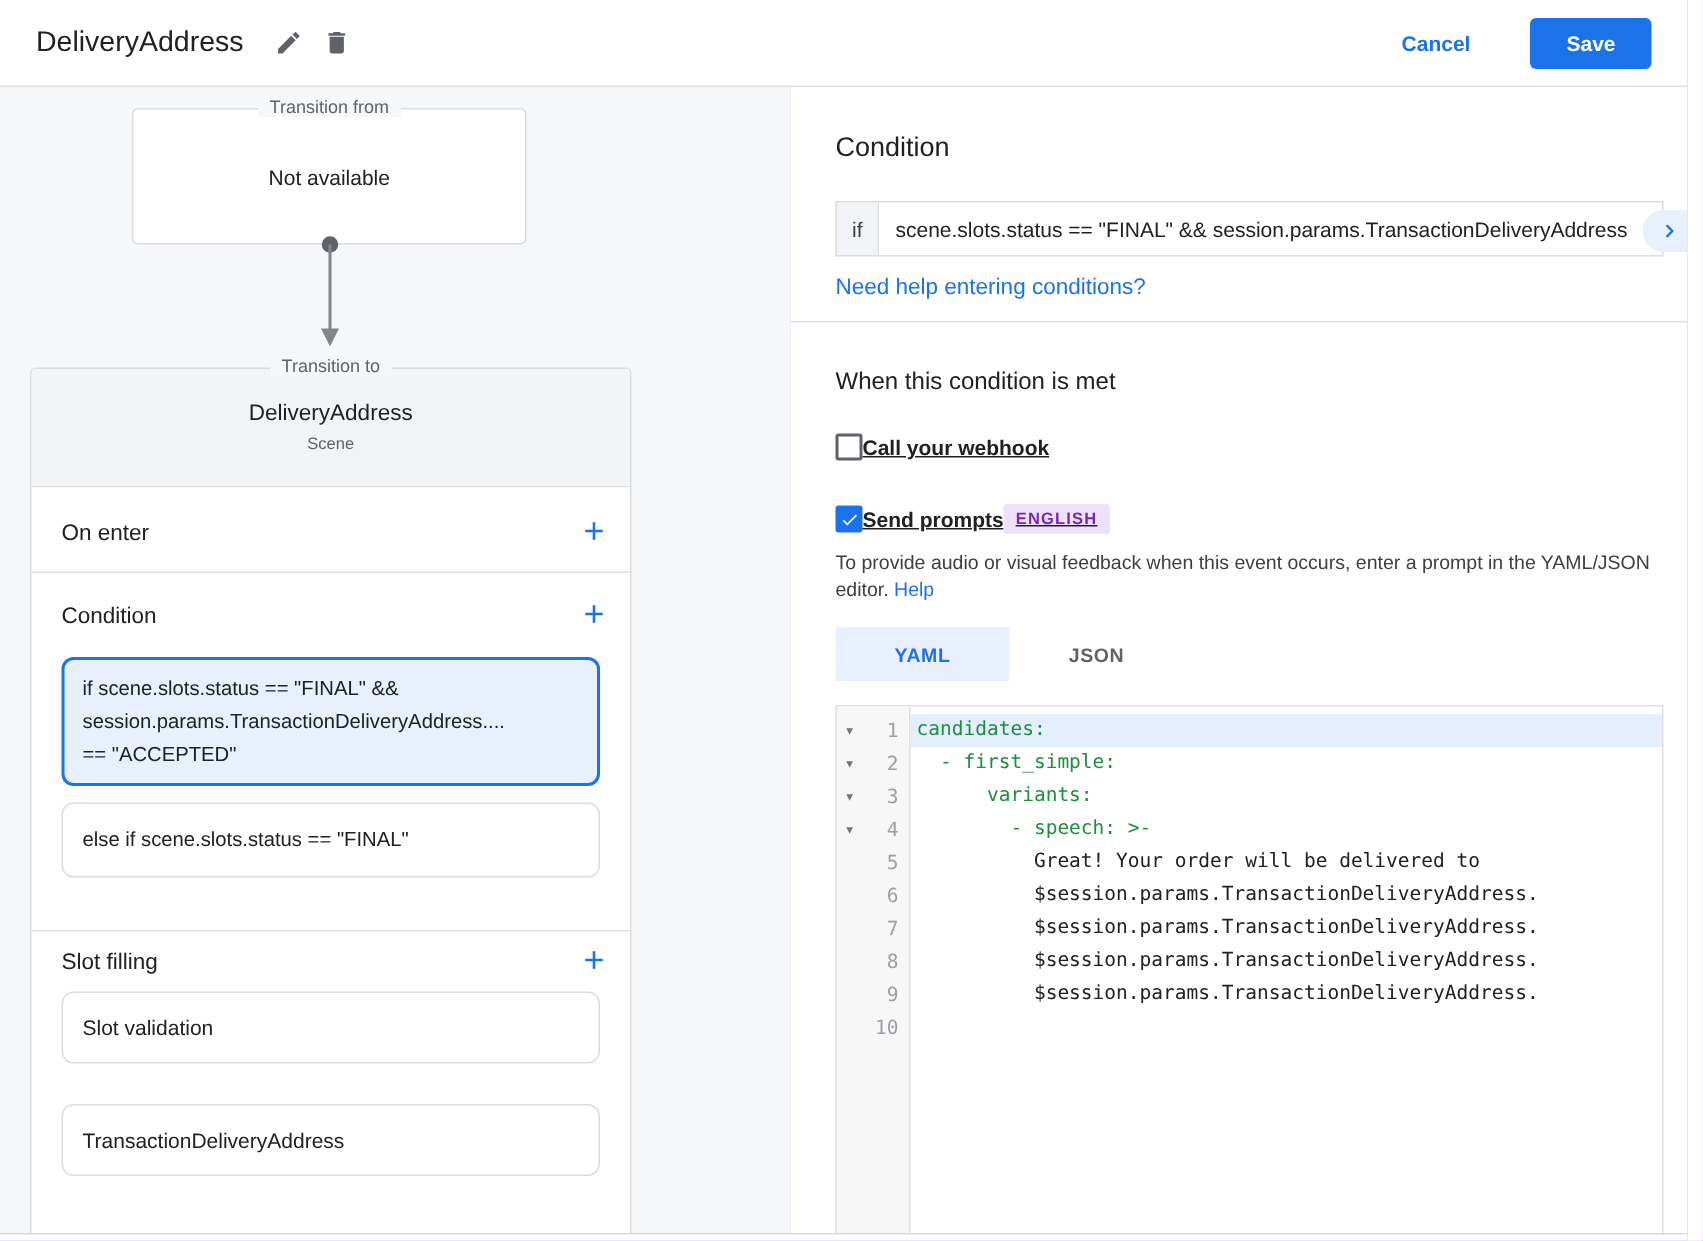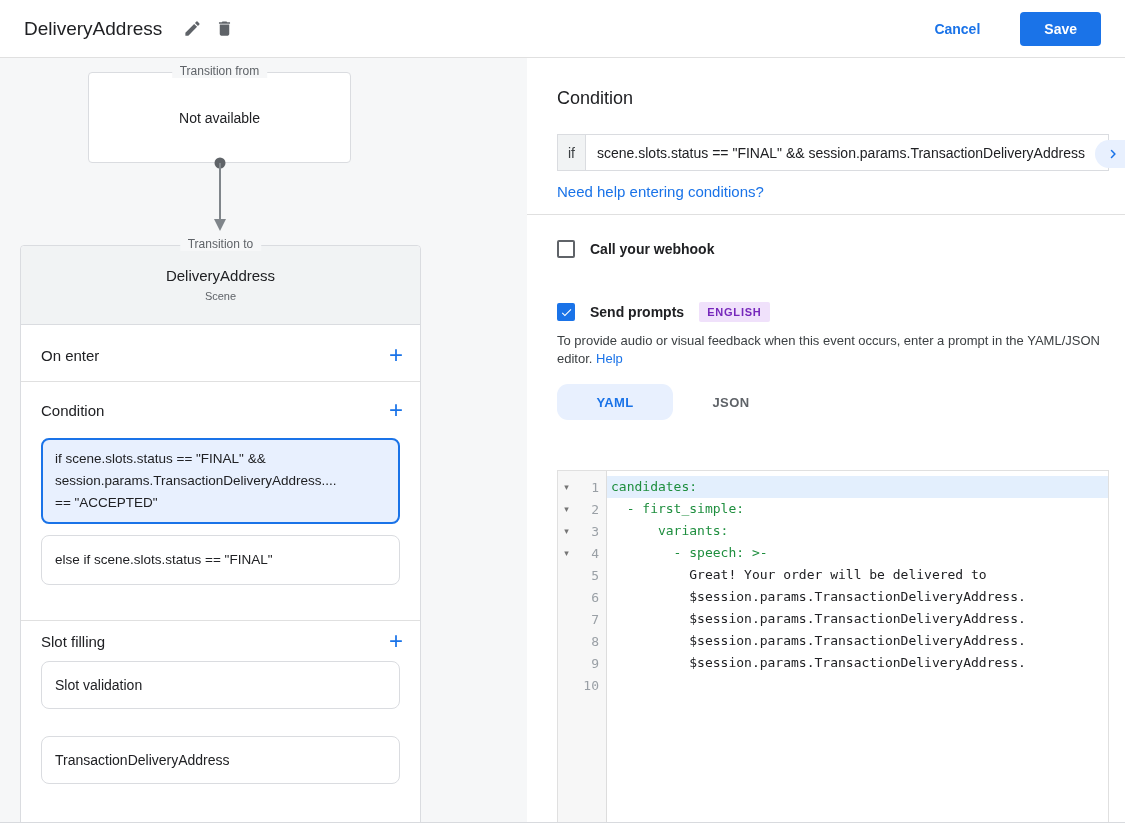--- a/index.html
+++ b/index.html
@@ -60,33 +60,33 @@
   .chevron-btn { position:absolute; top:82px; right:-16px; width:46px; height:28px; background:#e8f0fe;
                  border:none; border-radius:14px; cursor:pointer; display:flex; align-items:center; padding-left:9px; }
   .if-row { display:flex; margin-top:25px; height:37px; }
   .if-chip { width:28px; background:#f1f3f4; border:1px solid #dadce0; border-right:none;
              display:flex; align-items:center; justify-content:center; font-size:14px; color:#3c4043; }
   .if-input { flex:1; border:1px solid #dadce0; background:#fff; padding:0 11px; font-size:14px; color:#202124;
               display:flex; align-items:center; white-space:nowrap; overflow:hidden; }
   .help-link { display:inline-block; margin-top:12px; font-size:15px; color:#1a73e8; text-decoration:none; cursor:pointer; }
   .divider { height:1px; background:#e0e0e0; margin-top:13px; }
   .met-title { margin-top:31px; font-size:16px; font-weight:400; color:#202124; }
-  .check-row { display:flex; align-items:center; gap:15px; margin-top:25px; }
-  .check-row.second { margin-top:44px; }
+  .check-row { display:flex; align-items:center; margin-top:25px;text-decoration:underline; }
+  .check-row.second { margin-top:29px; }
   .checkbox { width:18px; height:18px; border:2px solid #5f6368; border-radius:2px; background:#fff;
               flex-shrink:0; cursor:pointer; display:flex; align-items:center; justify-content:center; }
   .checkbox.checked { background:#1a73e8; border-color:#1a73e8; }
   .check-label { font-size:14px; font-weight:700; color:#202124; }
   .badge { margin-left:12px; background:#f0e1fb; color:#7627bb; font-size:11px; font-weight:700;
            letter-spacing:.8px; padding:4px 8px; border-radius:2px; }
   .desc { margin-top:10px; font-size:13px; line-height:18px; color:#3c4043; max-width:562px; }
   .desc a { color:#1a73e8; text-decoration:none; cursor:pointer; }
   .tabs { display:flex; margin-top:16px; }
   .tab { width:116px; height:36px; display:flex; align-items:center; justify-content:center; font-size:13px;
-         font-weight:700; letter-spacing:.4px; color:#5f6368; cursor:pointer;border-radius:11px; }
+         font-weight:700; letter-spacing:.4px; color:#5f6368; cursor:pointer; }
   .tab.active { background:#e8f0fe; color:#1a73e8; }
 
   .editor { position:absolute; top:412px; left:30px; right:16px; bottom:0;
             border:1px solid #e0e0e0; border-bottom:none; display:flex; background:#fff; }
   .gutter { width:49px; background:#f7f7f7; border-right:1px solid #ddd; padding-top:5px; }
   .gut-row { height:22px; display:flex; align-items:center; }
   .fold { width:17px; text-align:center; font-size:9px; color:#757575; cursor:pointer; }
   .lnum { flex:1; text-align:right; padding-right:7px; font-family:"DejaVu Sans Mono", monospace;
           font-size:13px; color:#9aa0a6; }
   .code { flex:1; padding-top:5px; overflow:hidden; }
@@ -198,20 +198,21 @@
           <div class="if-chip">if</div>
           <div class="if-input">scene.slots.status == "FINAL" &amp;&amp; session.params.TransactionDeliveryAddress</div>
         </div>
 
         <a class="help-link">Need help entering conditions?</a>
       </div>
 
       <div class="divider"></div>
 
       <div class="p-pad">
+        <h3 class="met-title">When this condition is met</h3>
 
         <div class="check-row">
           <div class="checkbox"></div>
           <span class="check-label">Call your webhook</span>
         </div>
 
         <div class="check-row second">
           <div class="checkbox checked">
             <svg width="13" height="13" viewBox="0 0 24 24">
               <path d="M9 16.17 4.83 12l-1.42 1.41L9 19 21 7l-1.41-1.41z" fill="#fff"></path>

